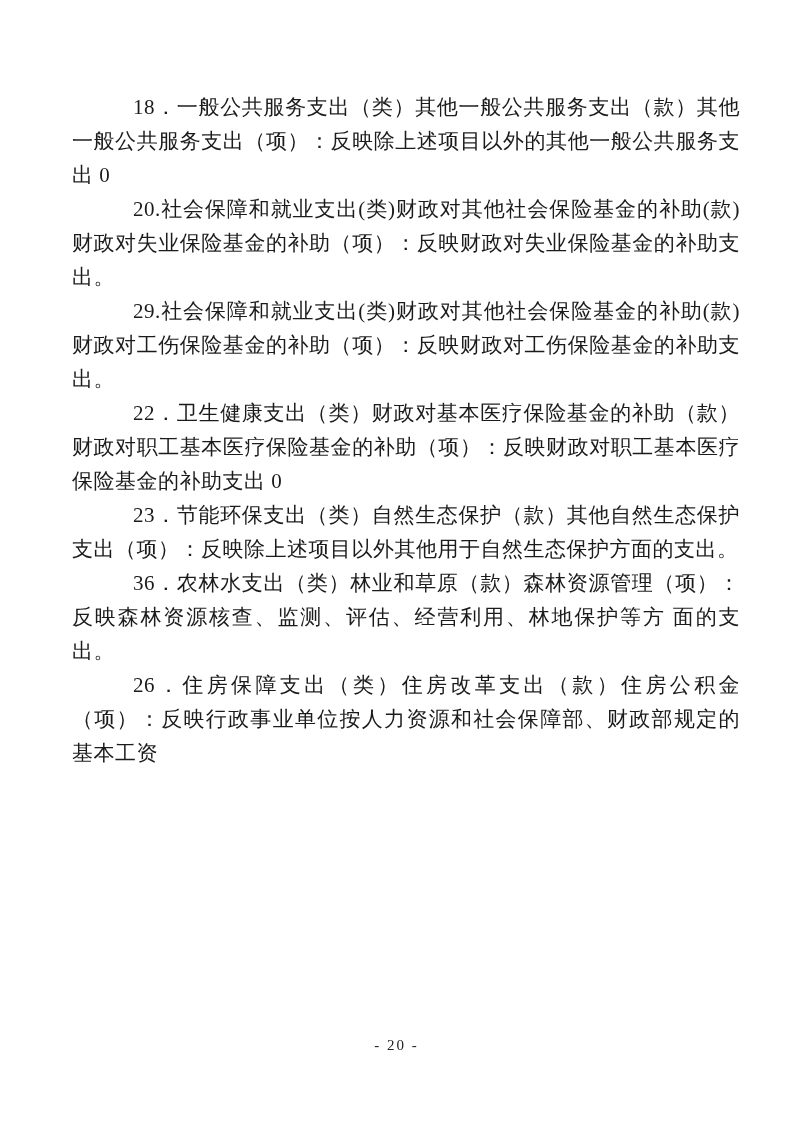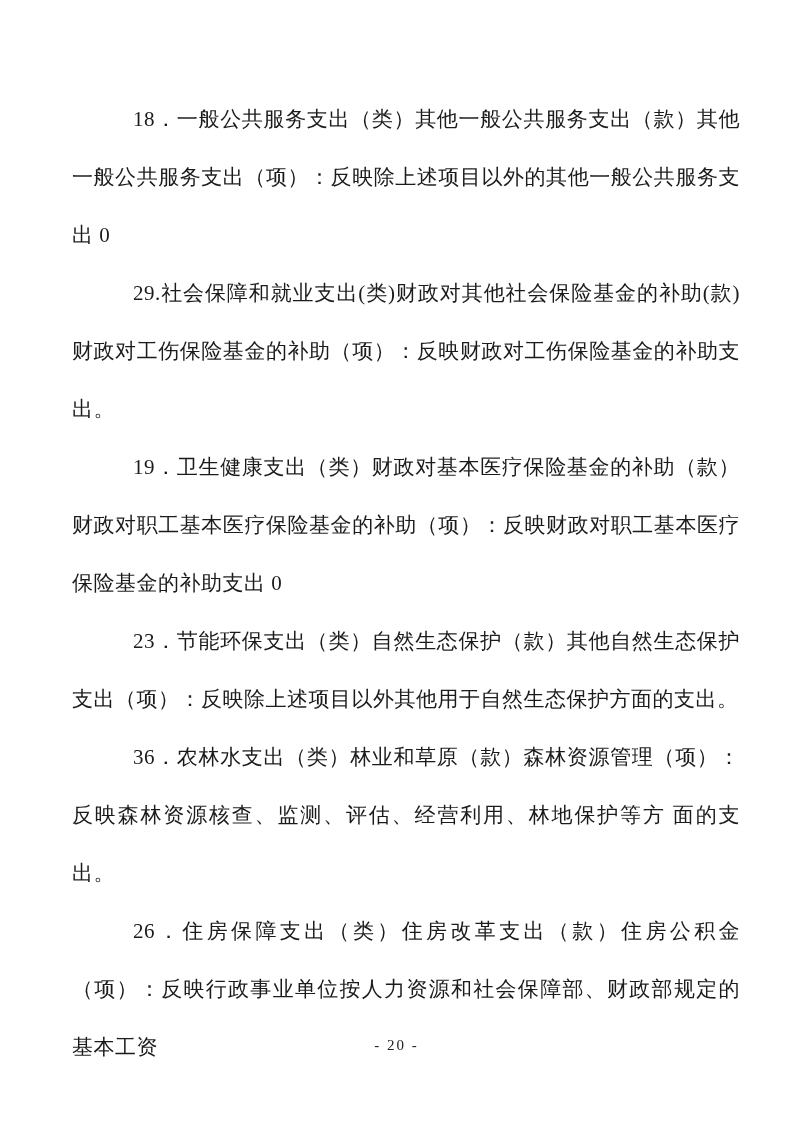--- a/index.html
+++ b/index.html
@@ -19,21 +19,21 @@
   .content {
     position: absolute;
     left: 72px;
     top: 90px;
     width: 668px;
   }
   .content p {
     margin: 0;
     padding: 0;
     font-size: 21px;
-    line-height: 58px;
+    line-height: 34px;
     text-align: justify;
     text-justify: inter-ideograph;
     text-indent: 61px;
     letter-spacing: 0.5px;
     word-break: normal;
   }
   .footer {
     position: absolute;
     left: 0;
     top: 1036px;
@@ -47,22 +47,23 @@
     font-family: "Liberation Serif", "DejaVu Serif", serif;
     margin-top: 28px;
   }
 </style>
 </head>
 <body>
 
 <div class="page">
   <div class="content">
     <p>18．一般公共服务支出（类）其他一般公共服务支出（款）其他一般公共服务支出（项）：反映除上述项目以外的其他一般公共服务支出 0</p>
+    <p>20.社会保障和就业支出(类)财政对其他社会保险基金的补助(款)财政对失业保险基金的补助（项）：反映财政对失业保险基金的补助支出。</p>
     <p>29.社会保障和就业支出(类)财政对其他社会保险基金的补助(款)财政对工伤保险基金的补助（项）：反映财政对工伤保险基金的补助支出。</p>
-    <p>19．卫生健康支出（类）财政对基本医疗保险基金的补助（款）财政对职工基本医疗保险基金的补助（项）：反映财政对职工基本医疗保险基金的补助支出 0</p>
+    <p>22．卫生健康支出（类）财政对基本医疗保险基金的补助（款）财政对职工基本医疗保险基金的补助（项）：反映财政对职工基本医疗保险基金的补助支出 0</p>
     <p>23．节能环保支出（类）自然生态保护（款）其他自然生态保护支出（项）：反映除上述项目以外其他用于自然生态保护方面的支出。</p>
     <p>36．农林水支出（类）林业和草原（款）森林资源管理（项）：反映森林资源核查、监测、评估、经营利用、林地保护等方 面的支出。</p>
     <p>26．住房保障支出（类）住房改革支出（款）住房公积金（项）：反映行政事业单位按人力资源和社会保障部、财政部规定的 基本工资</p>
   </div>
   <div class="footer">
     <span class="page-number">- 20 -</span>
   </div>
 </div>
 
 </body></html>

